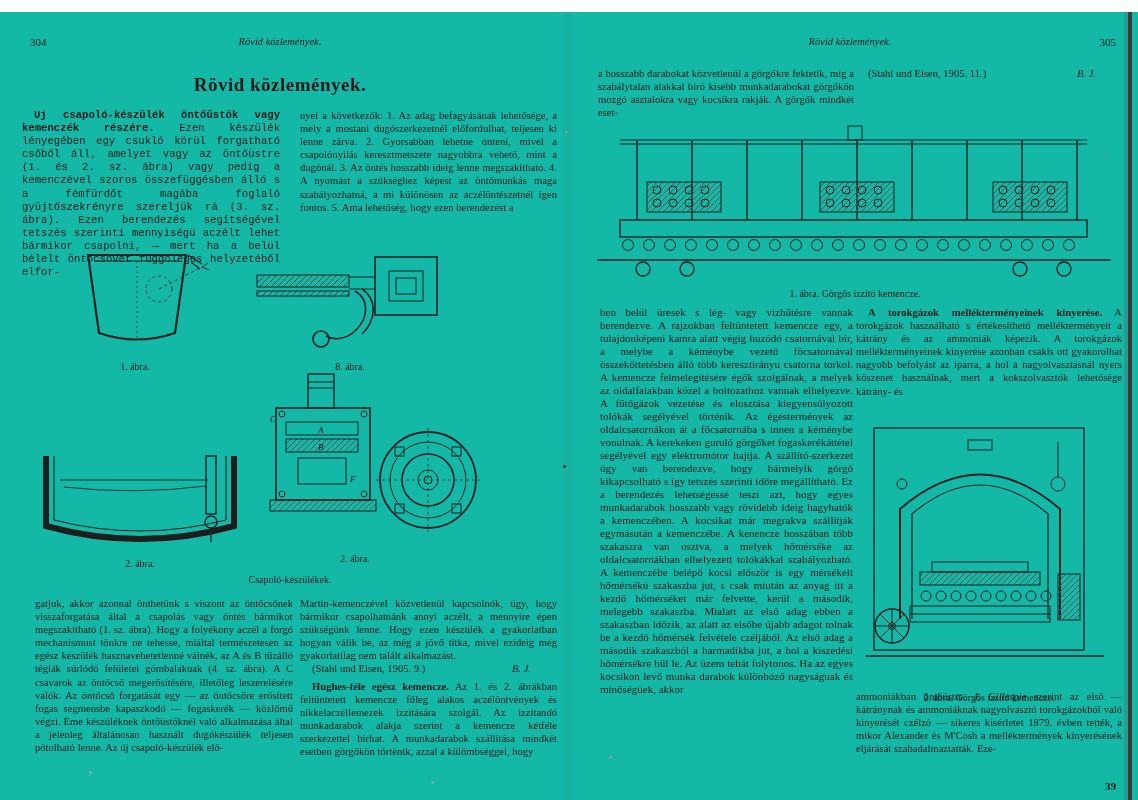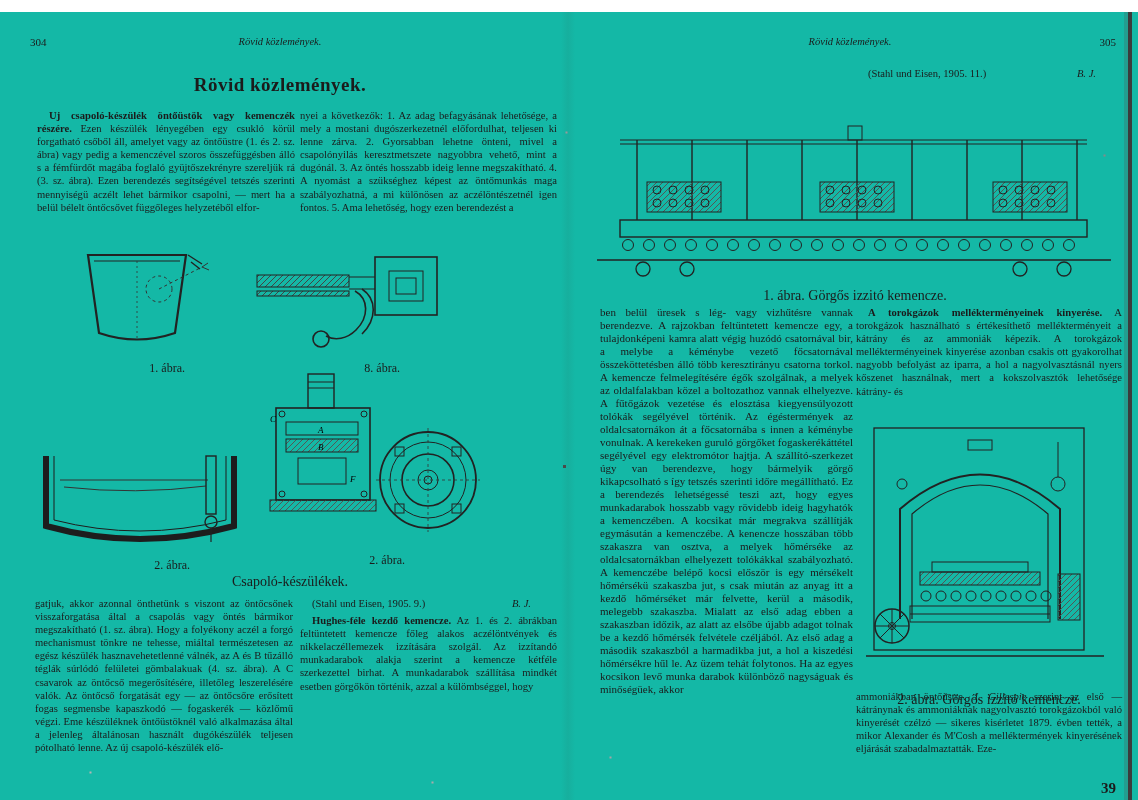--- a/index.html
+++ b/index.html
@@ -7,51 +7,51 @@
         font-family:"Liberation Serif",serif;color:#1b1b1b;margin-top:12px;}
   .abs{position:absolute;}
   .txt{font-size:10.6px;line-height:13.1px;text-align:justify;}
   .txt p{margin:0;}
   .indent{text-indent:12px;}
   .lead{font-weight:bold;}
   .ital{font-style:italic;}
   .runhead{font-size:10.5px;font-style:italic;text-align:center;}
   .pagenum{font-size:11px;}
   .title{font-size:19px;font-weight:bold;text-align:center;letter-spacing:.5px;}
-  .figlabel{font-size:12px;text-align:right;}
-  .figcap{font-size:14px;text-align:center;}
+  .figlabel{font-size:10px;text-align:center;}
+  .figcap{font-size:10px;text-align:center;}
   .srcline{display:flex;justify-content:space-between;padding-left:12px;gap:40px;}
   .author{font-style:italic;padding-right:26px;}
   svg{display:block;}
   .seam{left:561px;top:0;width:14px;height:800px;
         background:linear-gradient(90deg,rgba(60,55,45,0) 0%,rgba(60,55,45,.07) 50%,rgba(60,55,45,0) 100%);}
   .edge-bar{left:1128px;top:0;width:4px;height:800px;background:#3b3b3b;}
   .edge-soft{left:1124px;top:0;width:4px;height:800px;background:rgba(80,80,80,.25);}
   .specks{left:0;top:0;width:1px;height:1px;background:transparent;
         box-shadow:564px 454px 0 1px #4a4a4a,566px 120px 0 .5px #999,
           1104px 143px 0 .5px #888,432px 770px 0 .5px #aaa,
           90px 760px 0 .5px #b5b5b5,900px 285px 0 .5px #9a9a9a,
           610px 745px 0 .5px #a5a5a5,1060px 700px 0 .5px #999;}
-  .footnum{font-size:15px;font-weight:bold;text-align:right;}
+  .footnum{font-size:11px;font-weight:bold;text-align:right;}
 </style>
 </head>
 <body>
 
 <div id="scan">
 
   <div class="abs seam"></div>
   <div class="abs edge-soft"></div>
   <div class="abs edge-bar"></div>
   <div class="abs specks"></div>
 
   <div class="abs pagenum" style="left:30px;top:24px;">304</div>
   <div class="abs runhead" style="left:170px;top:24px;width:220px;">Rövid közlemények.</div>
   <div class="abs title" style="left:0;top:62px;width:560px;">Rövid közlemények.</div>
 
-  <div class="abs txt" style="left:37px;top:97px;width:258px;">
+  <div class="abs txt" style="left:22px;top:97px;width:258px;font-family:Liberation Mono, monospace;">
     <p class="indent"><b class="lead">Uj csapoló-készülék öntőüstök vagy kemenczék részére.</b>
       <span>Ezen készülék lényegében egy csukló körül forgatható csőből áll, amelyet vagy az öntőüstre (1. és 2. sz. ábra) vagy pedig a kemenczével szoros összefüggésben álló s a fémfürdőt magába foglaló gyüjtőszekrényre szereljük rá (3. sz. ábra). Ezen berendezés segítségével tetszés szerinti mennyiségü aczélt lehet bármikor csapolni, — mert ha a belül bélelt öntőcsővet függőleges helyzetéből elfor-</span></p>
   </div>
 
   <div class="abs txt" style="left:300px;top:97px;width:257px;">
     <p>nyei a következők: 1. Az adag befagyásának lehetősége, a mely a mostani dugószerkezetnél előfordulhat, teljesen ki lenne zárva. 2. Gyorsabban lehetne önteni, mivel a csapolónyilás keresztmetszete nagyobbra vehető, mint a dugónál. 3. Az öntés hosszabb ideig lenne megszakítható. 4. A nyomást a szükséghez képest az öntőmunkás maga szabályozhatná, a mi különösen az aczélöntészetnél igen fontos. 5. Ama lehetőség, hogy ezen berendezést a</p>
   </div>
 
   <svg class="abs" style="left:60px;top:235px;" width="160" height="110" viewBox="0 0 160 110">
     <path d="M28,8 L126,8 L115,86 Q77,99 39,86 Z" fill="none" stroke="#222" stroke-width="2.2"></path>
@@ -126,31 +126,35 @@
   </svg>
   <div class="abs figlabel" style="left:90px;top:546px;width:100px;">2. ábra.</div>
 
   <div class="abs figcap" style="left:180px;top:562px;width:220px;">Csapoló-készülékek.</div>
 
   <div class="abs txt" style="left:35px;top:585px;width:258px;">
     <p>gatjuk, akkor azonnal önthetünk s viszont az öntőcsőnek visszaforgatása által a csapolás vagy öntés bármikor megszakítható (1. sz. ábra). Hogy a folyékony aczél a forgó mechanismust tönkre ne tehesse, miáltal természetesen az egész készülék hasznavehetetlenné válnék, az A és B tűzálló téglák súrlódó felületei gömbalakuak (4. sz. ábra). A C csavarok az öntőcső megerősítésére, illetőleg leszerelésére valók. Az öntőcső forgatását egy — az öntőcsőre erősített fogas segmensbe kapaszkodó — fogaskerék — közlőmű végzi. Eme készüléknek öntőüstöknél való alkalmazása által a jelenleg általánosan használt dugókészülék teljesen pótolható lenne. Az új csapoló-készülék elő-</p>
   </div>
 
   <div class="abs txt" style="left:300px;top:585px;width:257px;">
+    <p>Martin-kemenczével közvetlenül kapcsolnók, úgy, hogy bármikor csapolhatnánk annyi aczélt, a mennyire épen szükségünk lenne. Hogy ezen készülék a gyakorlatban hogyan válik be, az még a jövő titka, mivel ezideig még gyakorlatilag nem talált alkalmazást.</p>
     <div class="srcline">
       <span>(Stahl und Eisen, 1905. 9.)</span>
       <span class="author">B. J.</span>
     </div>
-    <p class="indent" style="margin-top:4px;"><b class="lead">Hughes-féle kezdő kemencze.</b>
+    <p class="indent" style="margin-top:4px;"><b class="lead">Hughes-féle egész kemencze.</b>
       <span>Az 1. és 2. ábrákban feltüntetett kemencze főleg alakos aczélöntvények és nikkelaczéllemezek izzítására szolgál. Az izzítandó munkadarabok alakja szerint a kemencze kétféle szerkezettel birhat. A munkadarabok szállítása mindkét esetben görgőkön történik, azzal a külömbséggel, hogy</span></p>
   </div>
 
   <div class="abs runhead" style="left:740px;top:24px;width:220px;">Rövid közlemények.</div>
   <div class="abs pagenum" style="left:1080px;top:24px;width:36px;text-align:right;">305</div>
 
+  <div class="abs txt" style="left:598px;top:55px;width:256px;">
+    <p>a hosszabb darabokat közvetlenül a görgőkre fektetik, míg a szabálytalan alakkal bíró kisebb munkadarabokat görgőkön mozgó asztalokra vagy kocsikra rakják. A görgők mindkét eset-</p>
+  </div>
 
   <div class="abs txt" style="left:856px;top:55px;width:266px;">
     <div class="srcline">
       <span>(Stahl und Eisen, 1905. 11.)</span>
       <span class="author">B. J.</span>
     </div>
   </div>
 
   <svg class="abs" style="left:595px;top:112px;" width="518" height="158" viewBox="0 0 518 158">
     <defs>

